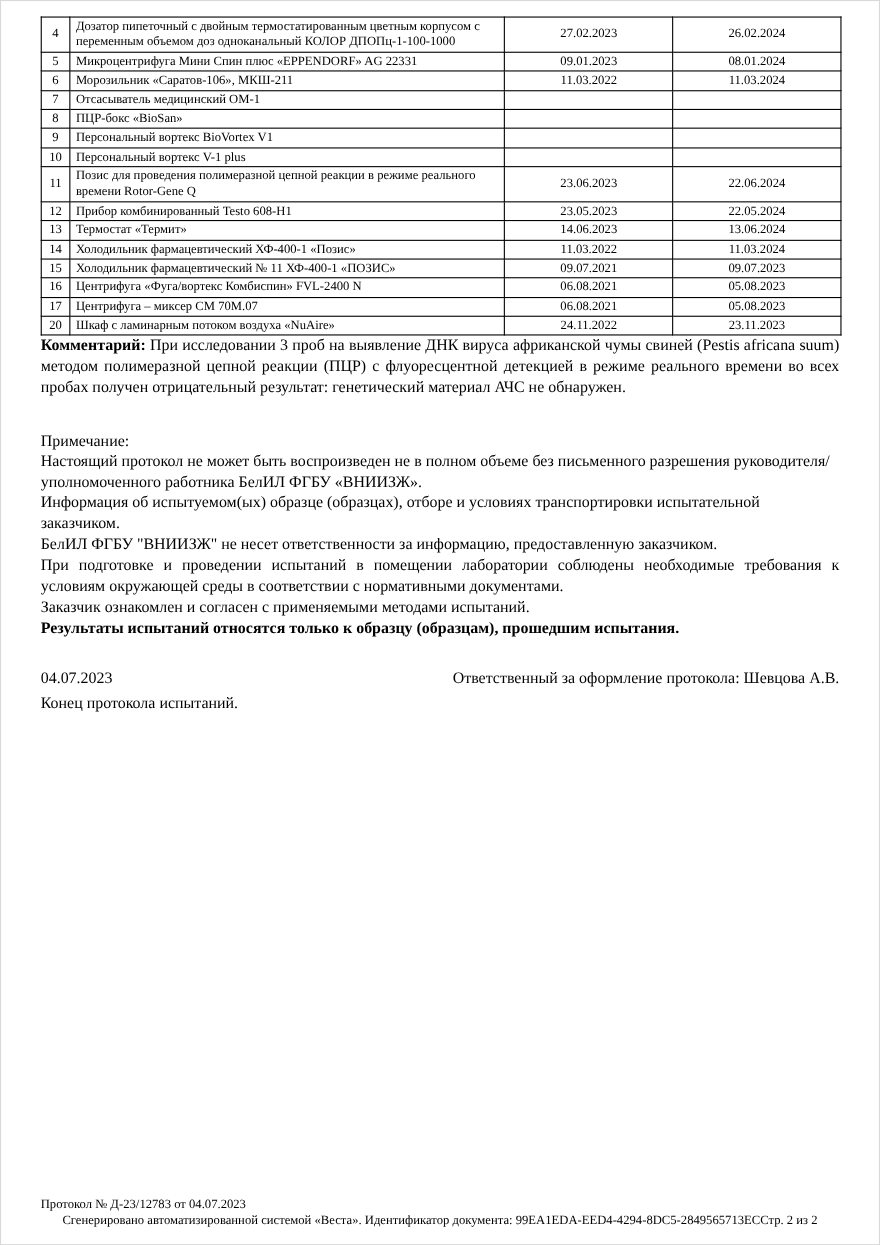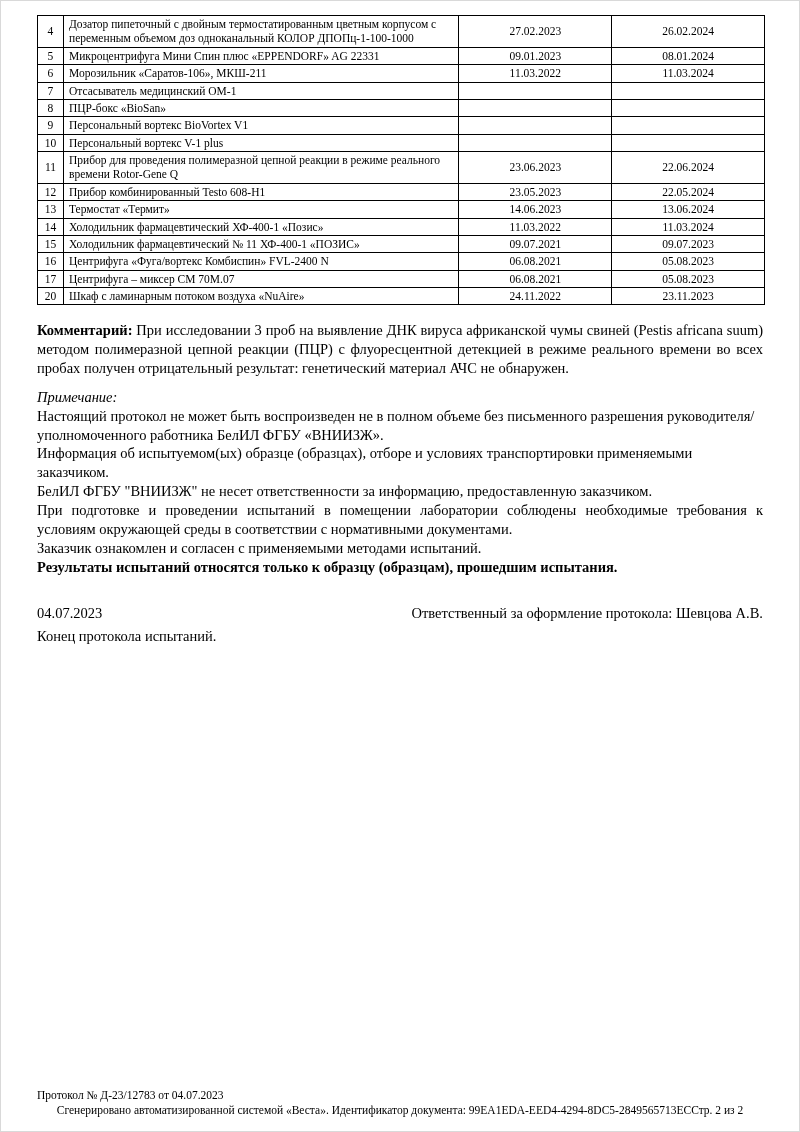--- a/index.html
+++ b/index.html
@@ -11,22 +11,22 @@
     padding:14px 36px 0 36px; overflow:hidden;
   }
   table.equip { border-collapse:collapse; width:728px; font-size:11.5px; line-height:1.25; }
   table.equip td { border:1px solid #000; padding:1px 5px; vertical-align:middle; }
   td.col-num  { width:26px;  text-align:center; padding:1px 2px; }
   td.col-name { width:396px; }
   td.col-date { width:153px; text-align:center; }
   .para { font-size:14.5px; line-height:1.3; }
   .justify { text-align:justify; }
   .bold { font-weight:bold; }
-  .comment { margin-top:16px; }
-  .notes-heading { margin-top:10px;font-style:italic; }
+  .comment { }
+  .notes-heading { margin-top:30px; }
   .signoff { margin-top:28px; display:flex; justify-content:space-between; font-size:14.5px; line-height:1.3; }
   .end-line { font-size:14.5px; line-height:1.3; margin-top:4px; }
   .footer {
     position:absolute; left:36px; right:36px; bottom:12px;
     font-size:11.5px; line-height:1.35;
   }
   .footer-row { display:flex; justify-content:center; }
 </style>
 </head>
 <body>
@@ -72,21 +72,21 @@
           <td class="col-date"></td>
         </tr>
         <tr>
           <td class="col-num">10</td>
           <td class="col-name">Персональный вортекс V-1 plus</td>
           <td class="col-date"></td>
           <td class="col-date"></td>
         </tr>
         <tr>
           <td class="col-num">11</td>
-          <td class="col-name">Прибор для проведения полимеразной цепной реакции в режиме реального времени Rotor-Gene Q</td>
+          <td class="col-name">Позис для проведения полимеразной цепной реакции в режиме реального времени Rotor-Gene Q</td>
           <td class="col-date">23.06.2023</td>
           <td class="col-date">22.06.2024</td>
         </tr>
         <tr>
           <td class="col-num">12</td>
           <td class="col-name">Прибор комбинированный Testo 608-H1</td>
           <td class="col-date">23.05.2023</td>
           <td class="col-date">22.05.2024</td>
         </tr>
         <tr>
@@ -127,21 +127,21 @@
         </tr>
       </tbody>
   </table>
 
   <p class="para justify comment"><b>Комментарий:</b><span> При исследовании 3 проб на выявление ДНК вируса африканской чумы свиней (Pestis africana suum) методом полимеразной цепной реакции (ПЦР) с флуоресцентной детекцией в режиме реального времени во всех пробах получен отрицательный результат: генетический материал АЧС не обнаружен.</span></p>
 
   <p class="para notes-heading">Примечание:</p>
 
   <div id="notes-list">
       <p class="para">Настоящий протокол не может быть воспроизведен не в полном объеме без письменного разрешения руководителя/уполномоченного работника БелИЛ ФГБУ «ВНИИЗЖ».</p>
-      <p class="para">Информация об испытуемом(ых) образце (образцах), отборе и условиях транспортировки применяемыми заказчиком.</p>
+      <p class="para">Информация об испытуемом(ых) образце (образцах), отборе и условиях транспортировки испытательной заказчиком.</p>
       <p class="para">БелИЛ ФГБУ "ВНИИЗЖ" не несет ответственности за информацию, предоставленную заказчиком.</p>
       <p class="para justify">При подготовке и проведении испытаний в помещении лаборатории соблюдены необходимые требования к условиям окружающей среды в соответствии с нормативными документами.</p>
       <p class="para">Заказчик ознакомлен и согласен с применяемыми методами испытаний.</p>
       <p class="para bold">Результаты испытаний относятся только к образцу (образцам), прошедшим испытания.</p>
     </div>
 
   <div class="signoff">
     <span>04.07.2023</span>
     <span>Ответственный за оформление протокола: Шевцова А.В.</span>
   </div>

